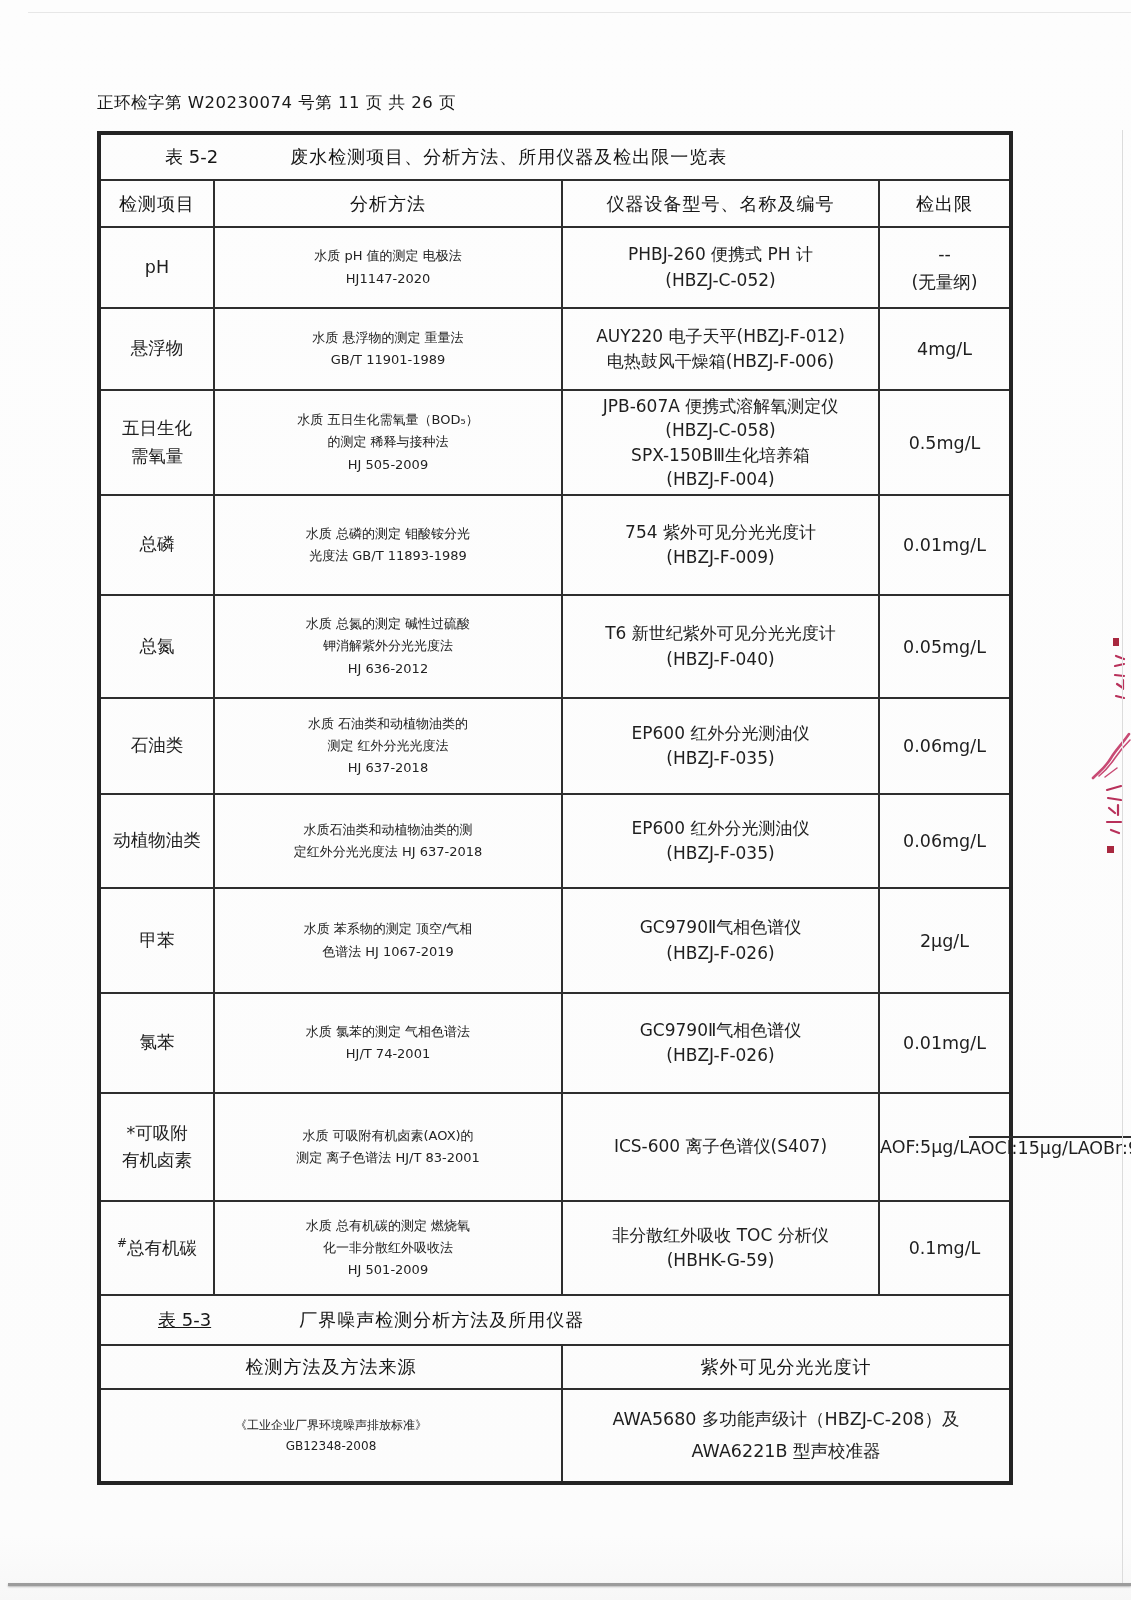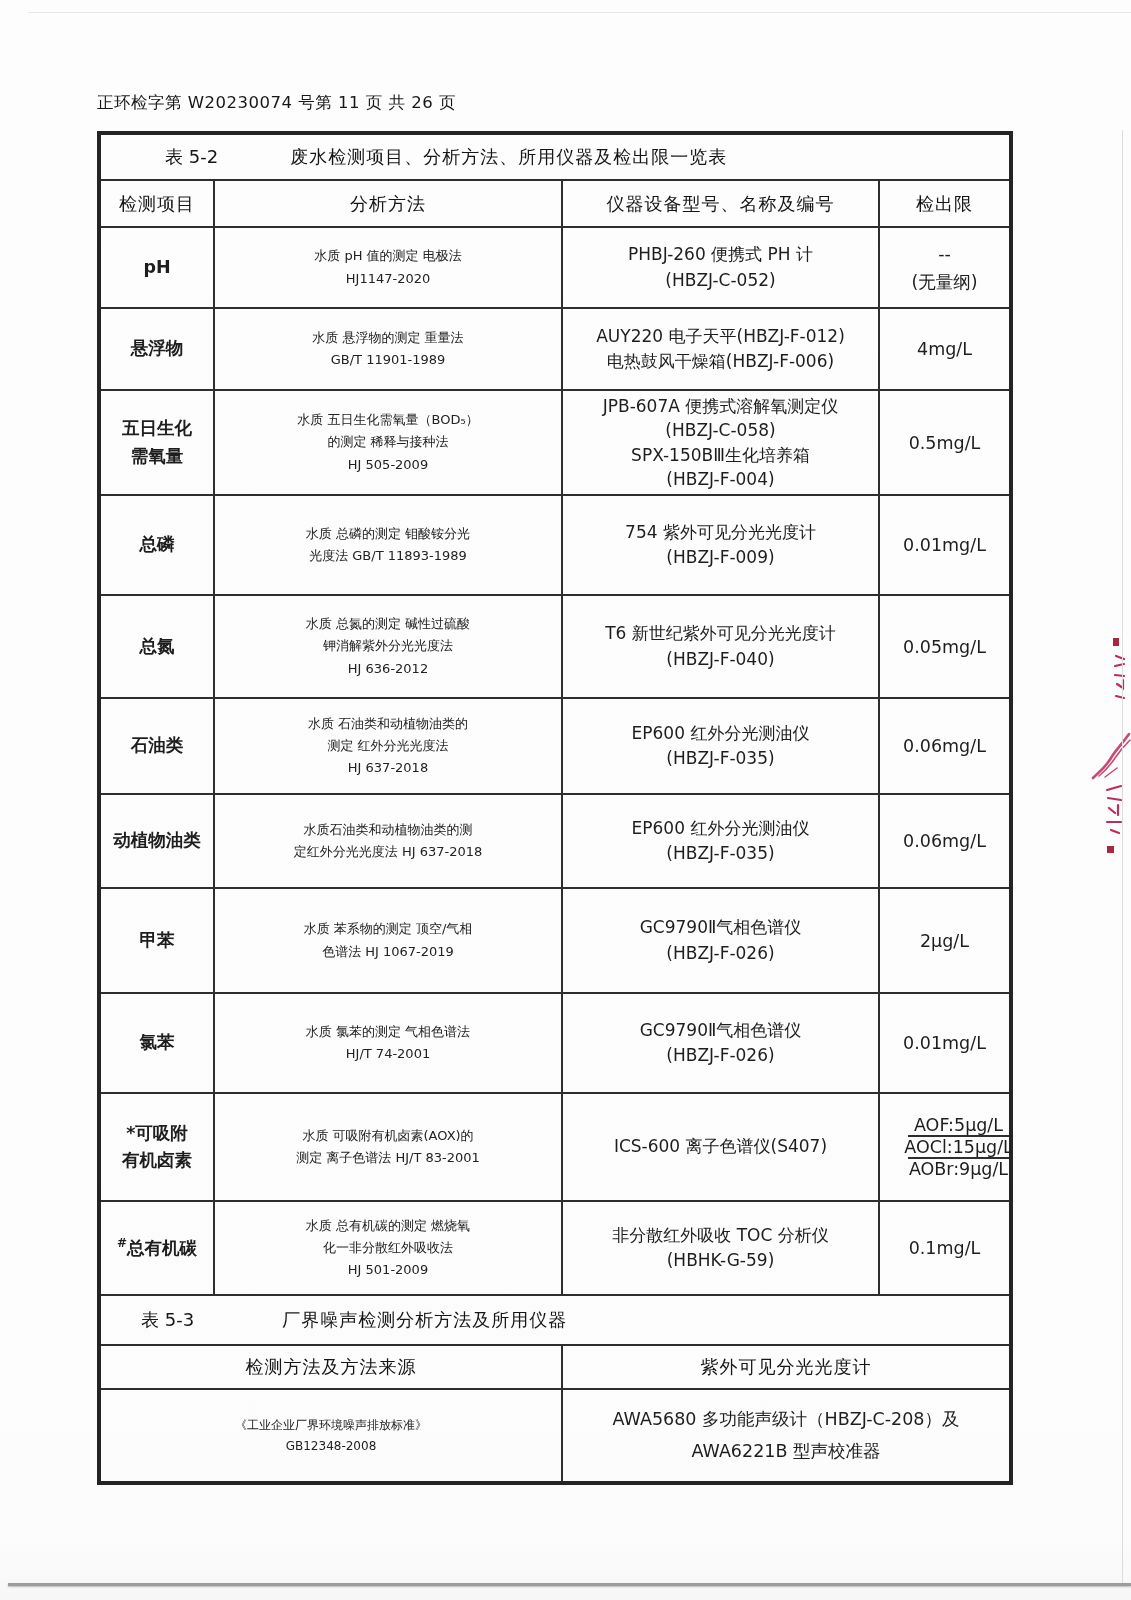--- a/index.html
+++ b/index.html
@@ -26,33 +26,33 @@
     border-collapse: collapse; table-layout: fixed;
     border: 4px solid #242424;
   }
   td { border: 2px solid #2e2e2e; text-align: center; vertical-align: middle; padding: 2px 4px; }
   .cell { white-space: pre-line; }
 
   .title-row td { border: 2px solid #2e2e2e; }
   .table-title { display: flex; align-items: center; text-align: left; font-size: 18px; font-weight: 500; color: #161616; }
   .table-title .t-label { padding-left: 64px; }
   .table-title .t-text  { padding-left: 72px; letter-spacing: 1px; }
-  .t53-title .t-label { padding-left: 40px; }
+  .t53-title .t-label { padding-left: 57px; text-decoration: underline; }
   .t53-title .t-text  { padding-left: 88px; }
 
   .head-row td { font-size: 18px; font-weight: 500; letter-spacing: 1px; color: #161616; }
 
-  .c-item   { font-size: 17.5px; font-weight: 700; line-height: 1.55; }
+  .c-item   { font-size: 17.5px; font-weight: 400; line-height: 1.55; }
   .c-method { font-size: 13px; font-weight: 400; line-height: 1.7; color: #222; }
   .c-instr  { font-size: 17px;  font-weight: 500; line-height: 1.5; }
   .c-limit  { font-size: 17.5px; font-weight: 500; line-height: 1.6; }
 
   .sup { font-size: 12px; vertical-align: super; }
 
-  .limit-stack { display: flex; flex-direction: column; height: 100%; padding-left: 28px; }
+  .limit-stack { display: flex; flex-direction: row; height: 100%; }
   .limit-stack > div { flex: 1; display: flex; align-items: center; justify-content: center; font-size: 17.5px; font-weight: 500; }
   .limit-stack > div + div { border-top: 2px solid #2e2e2e; }
   td.p0 { padding: 0; height: 100%; }
 
   .margin-marks { position: absolute; left: 1085px; top: 630px; width: 46px; height: 230px; }
 </style>
 </head>
 <body>
 
 <div class="page">

